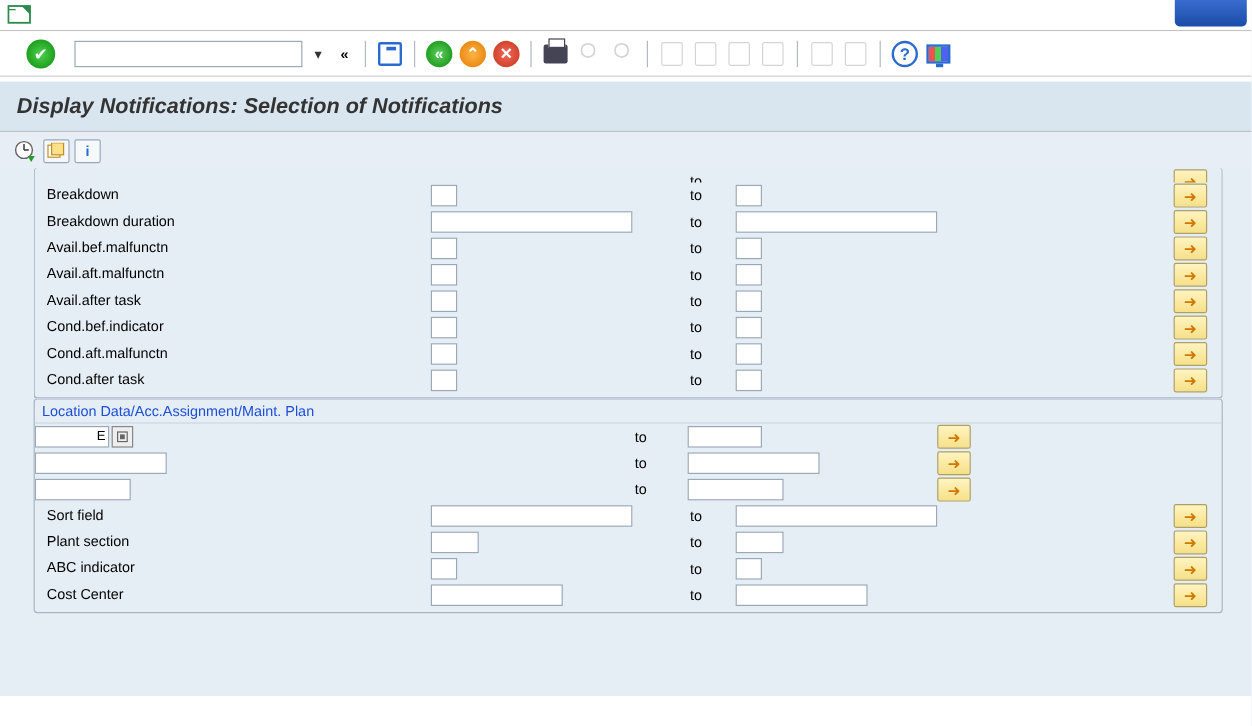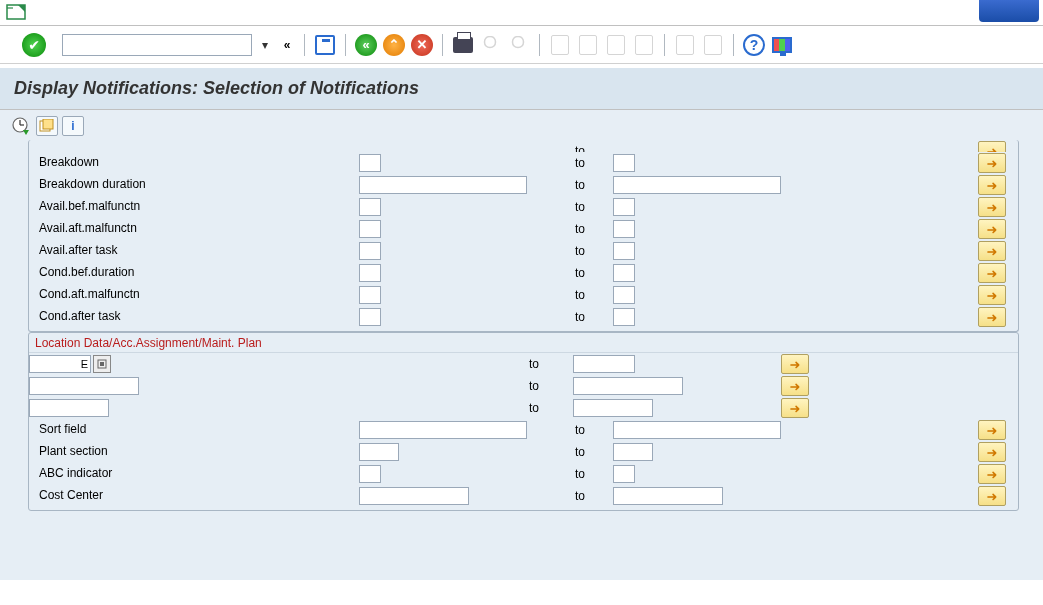--- a/index.html
+++ b/index.html
@@ -44,21 +44,21 @@
   
   .title-strip { background:#d9e5ef; padding: 10px 14px; font-size:18px; font-style:italic; font-weight:bold; color:#333; border-bottom:1px solid #c0c0c0; margin-top:4px;}
 
   
   .sub-toolbar { display:flex; align-items:center; height:30px; padding:4px 10px 2px 10px; gap:4px; background:#e7eef5;}
   .sub-btn { width:22px; height:20px; border:1px solid #9aa8b8; border-radius:2px; display:flex; align-items:center; justify-content:center; background:#f5f9fc; font-size:12px; }
   .sub-btn.info { color:#2a6bcf; font-weight:bold; font-family: 'Times New Roman', serif;}
 
   
   .form-area { padding: 0 24px 0 28px; background:#e6eef5; height: 440px; overflow:hidden;}
-  .group-header { padding: 5px 6px 5px 6px; font-size:12px; color:#b91c1c; }
+  .group-header { padding: 5px 6px 5px 6px; font-size:12px; color:#1d4ed8; }
   .lbl { width: 330px; height:22px; padding: 4px 0 0 10px; }
   .fld { height:18px; border:1px solid #9aa8b8; background:#fff; }
   .fld-s { width:22px;}
   .fld-m { width:168px;}
   .fld-l { width:110px;}
   .to-col { width:40px; text-align:left; padding-left: 2px; }
   .arrow-btn { width:28px; height:20px; border:1px solid #b0a060; border-radius:2px; background:linear-gradient(#fff4c0,#f6e088); display:flex; align-items:center; justify-content:center; color:#d07800; font-size:13px; }
   .arrow-col { display:flex; justify-content:flex-start; width: 40px; }
   .row-grid {
     display:grid;
@@ -248,21 +248,21 @@
       <div></div>
       <div class="to-col">to</div>
       <div><input class="fld fld-s" style=""></div>
       <div></div>
       <div class="arrow-col">
           <div class="arrow-btn">➜</div>
         </div>
     </div>
 
     <div class="row-grid">
-      <div class="lbl">Cond.bef.duration</div>
+      <div class="lbl">Cond.bef.indicator</div>
       <div><input class="fld fld-s" style=""></div>
       <div></div>
       <div class="to-col">to</div>
       <div><input class="fld fld-s" style=""></div>
       <div></div>
       <div class="arrow-col">
           <div class="arrow-btn">➜</div>
         </div>
     </div>
 

